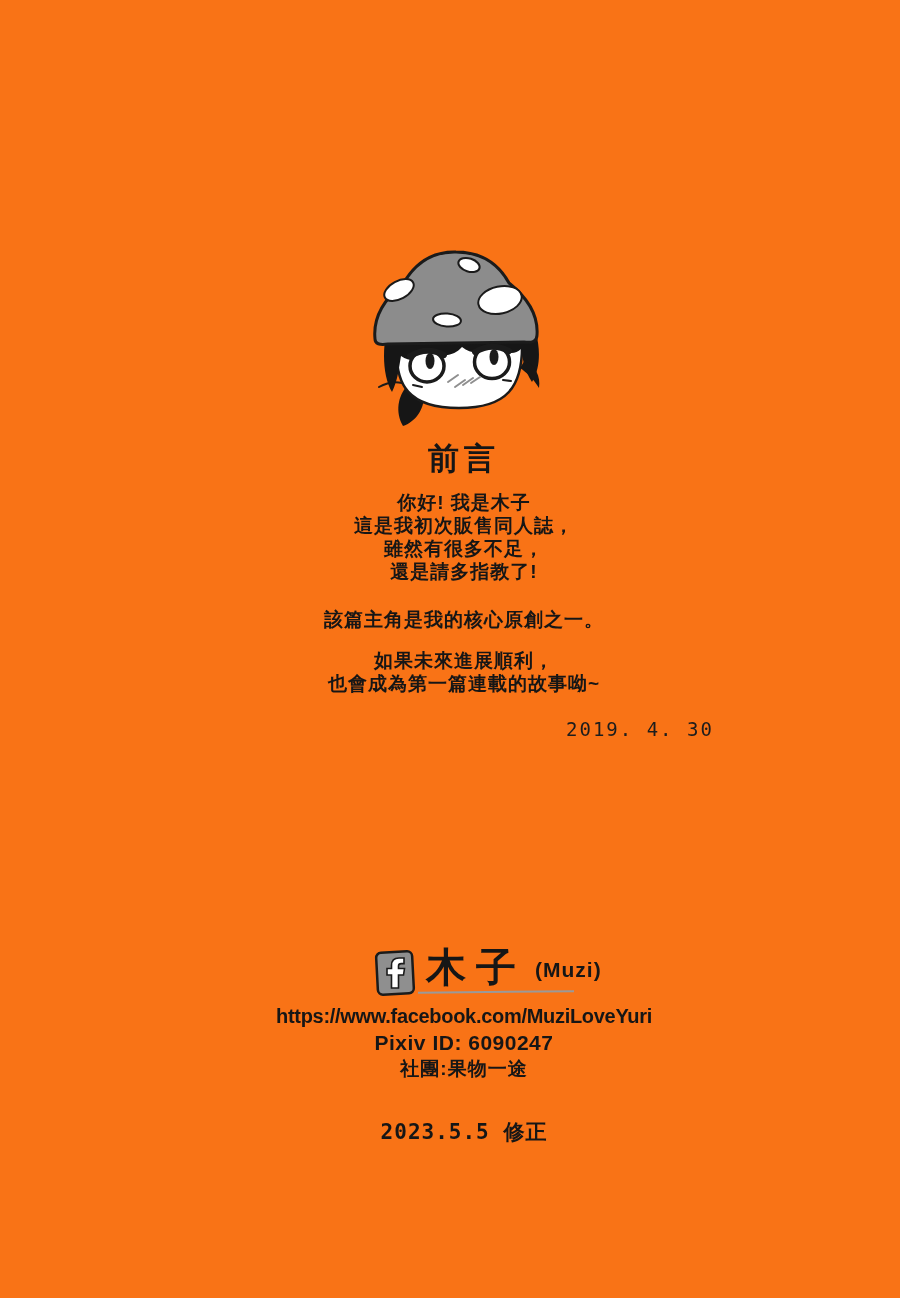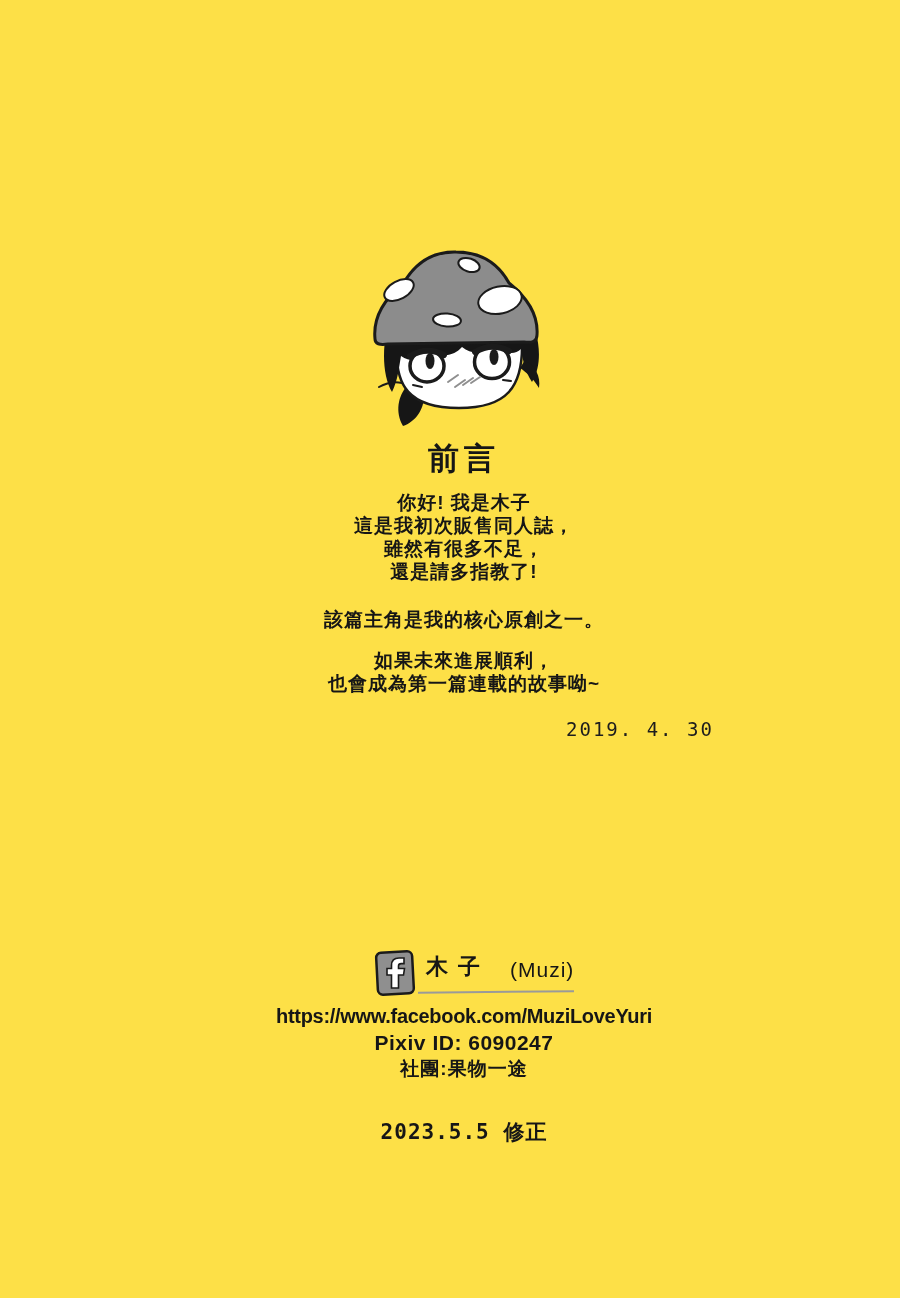--- a/index.html
+++ b/index.html
@@ -1,19 +1,19 @@
 <!DOCTYPE html>
 <html><head>
 <meta charset="utf-8">
 <style>
   html,body{margin:0;padding:0;background:#ffffff;}
   .page{
     position:relative;
     width:900px;height:1298px;
-    background:#fde047;
+    background:#f97316;
     overflow:hidden;
     font-family:"Liberation Sans", sans-serif;
     color:#161616;
   }
   .centered{
     position:absolute;left:0;width:900px;
     text-align:center;
     transform:translateX(14px);
   }
   .title{
@@ -29,26 +29,26 @@
     position:absolute;left:520px;top:718px;width:160px;
     font-family:"DejaVu Sans Mono", monospace;
     font-size:19px;letter-spacing:2px;color:#1d1d1d;margin-left:46px;
   }
   .author-row{
     position:absolute;left:374px;top:944px;
     display:flex;align-items:flex-start;
   }
   .fb-badge{width:44px;height:50px;margin-top:4px;}
   .author-name{
-    font-size:22px;font-weight:bold;letter-spacing:10px;
+    font-size:40px;font-weight:bold;letter-spacing:10px;
     margin-left:8px;line-height:46px;
   }
   .author-romaji{
-    font-size:21px;font-weight:normal;letter-spacing:1px;
-    margin-left:20px;line-height:52px;
+    font-size:21px;font-weight:bold;letter-spacing:1px;
+    margin-left:9px;line-height:52px;
   }
   .author-underline{
     position:absolute;left:418px;top:991px;width:156px;height:2px;
     background:#9a9a9a;transform:rotate(-0.6deg);
   }
   .fb-url{top:1005px;font-size:20px;font-weight:bold;letter-spacing:-0.3px;}
   .pixiv-line{top:1031px;font-size:21px;font-weight:bold;letter-spacing:0.5px;}
   .circle-line{top:1056px;font-size:19px;font-weight:bold;letter-spacing:1px;}
   .revision{
     top:1118px;

